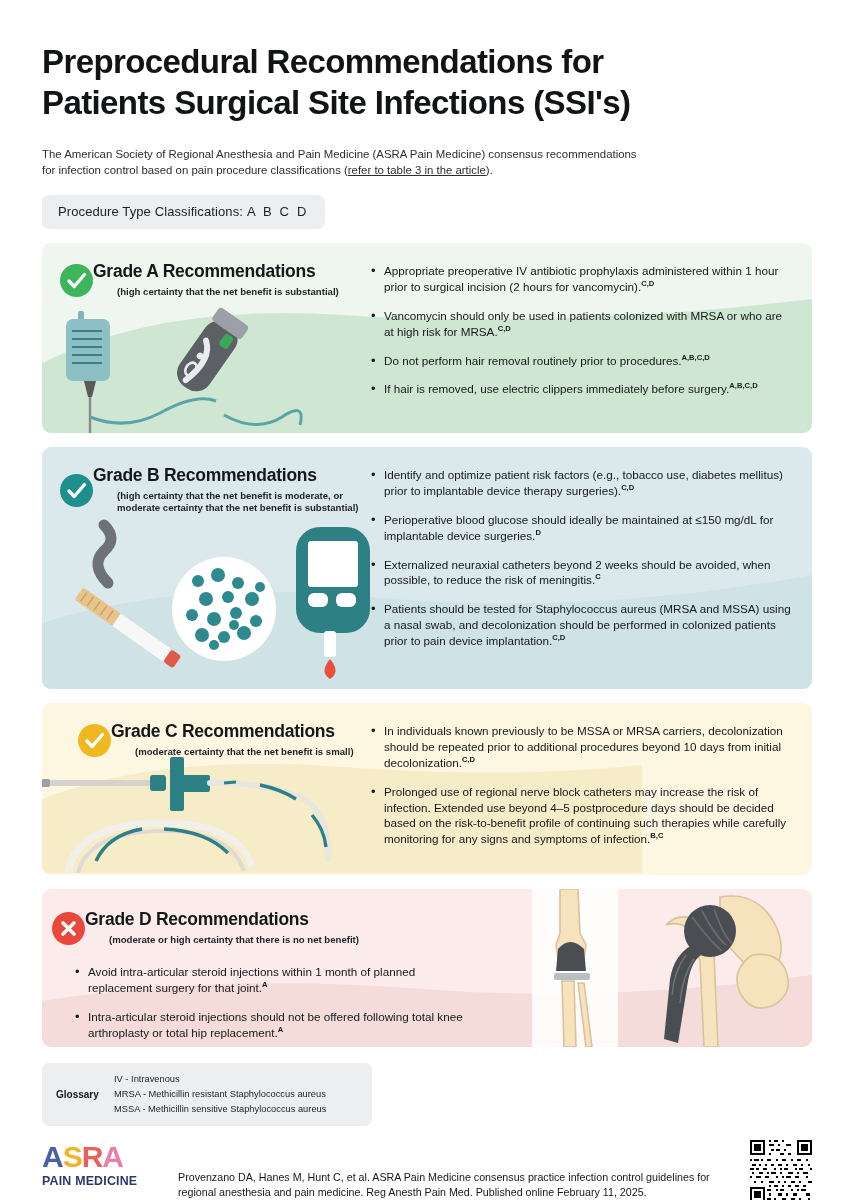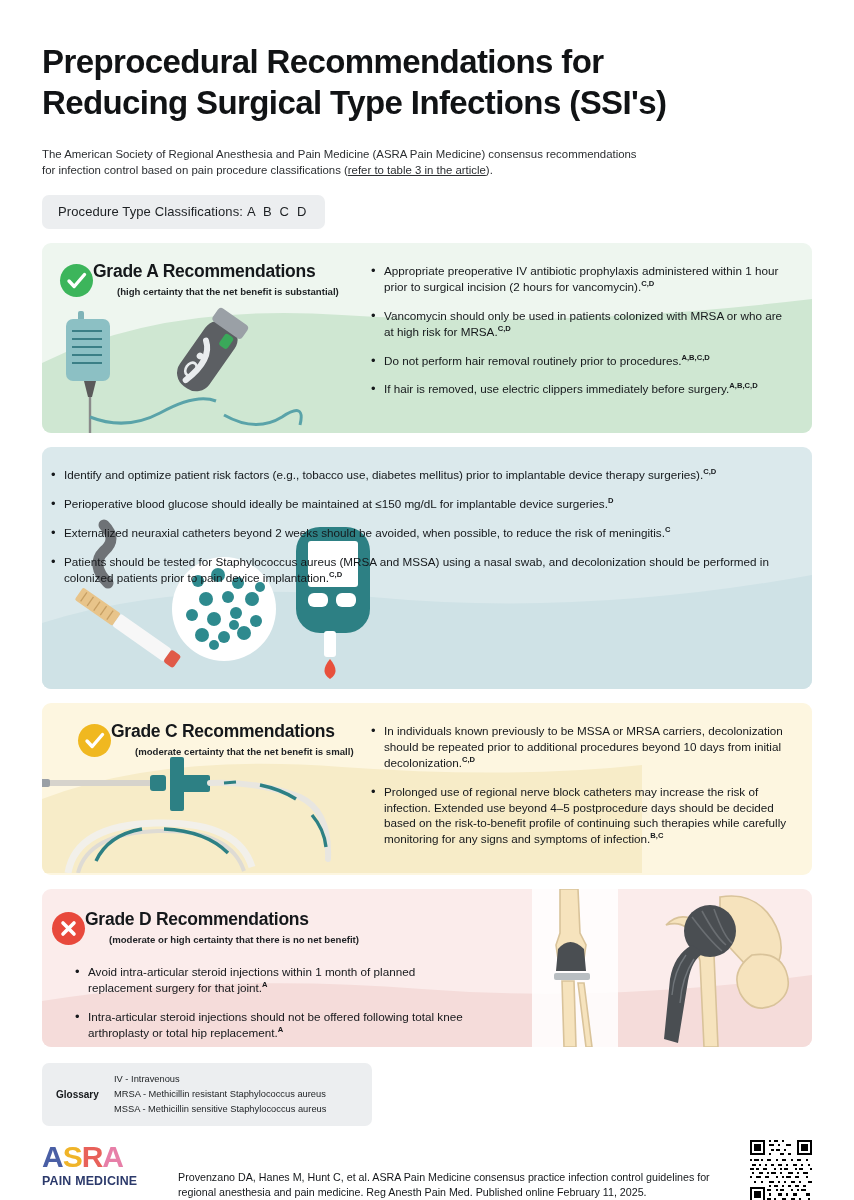--- a/index.html
+++ b/index.html
@@ -127,21 +127,21 @@
   .qr { width: 62px; height: 62px; flex: 0 0 62px; margin-left: 8px; }
 </style>
 </head>
 <body>
 
 <div class="page">
 
   <div>
     <h1 class="title">
       <span>Preprocedural Recommendations for</span><br>
-      <span>Reducing Surgical Type Infections (SSI's)</span>
+      <span>Patients Surgical Site Infections (SSI's)</span>
     </h1>
     <p class="subtitle">
       <span>The American Society of Regional Anesthesia and Pain Medicine (ASRA Pain Medicine) consensus recommendations for infection control based on pain procedure classifications (</span><span class="lnk">refer to table 3 in the article</span><span>).</span>
     </p>
     <div class="pill">
       <span>Procedure Type Classifications:</span><span class="codes">A B C D</span>
     </div>
   </div>
 
   <section class="card card-a" style="height:190px;">
@@ -244,20 +244,33 @@
         <rect x="240" y="18" width="74" height="106" rx="24" fill="#2d8084"></rect>
         <rect x="252" y="32" width="50" height="46" rx="3" fill="#ffffff"></rect>
         <rect x="252" y="84" width="20" height="14" rx="6" fill="#ffffff"></rect>
         <rect x="280" y="84" width="20" height="14" rx="6" fill="#ffffff"></rect>
         <rect x="268" y="122" width="12" height="26" rx="3" fill="#ffffff"></rect>
         <path d="M274 150 q11 13 0 20 q-11 -7 0 -20" fill="#e8503c"></path>
       </g>
     </svg>
 
     <div class="card-inner">
+      <div class="card-left">
+        <div class="head-row">
+          <div class="badge" style="background:#1e8f8c;">
+            <svg viewBox="0 0 33 33">
+              <path d="M9 17 L14.2 22.5 L24.5 10.5" fill="none" stroke="#fff" stroke-width="3.4" stroke-linecap="round" stroke-linejoin="round"></path>
+            </svg>
+          </div>
+          <div>
+            <div class="grade-title">Grade B Recommendations</div>
+            <div class="grade-sub">(high certainty that the net benefit is moderate, or moderate certainty that the net benefit is substantial)</div>
+          </div>
+        </div>
+      </div>
       <div class="card-right">
         <ul class="recs">
           <li><span>Identify and optimize patient risk factors (e.g., tobacco use, diabetes mellitus) prior to implantable device therapy surgeries).</span><sup>C,D</sup></li>
           <li><span>Perioperative blood glucose should ideally be maintained at ≤150 mg/dL for implantable device surgeries.</span><sup>D</sup></li>
           <li><span>Externalized neuraxial catheters beyond 2 weeks should be avoided, when possible, to reduce the risk of meningitis.</span><sup>C</sup></li>
           <li><span>Patients should be tested for Staphylococcus aureus (MRSA and MSSA) using a nasal swab, and decolonization should be performed in colonized patients prior to pain device implantation.</span><sup>C,D</sup></li>
         </ul>
       </div>
     </div>
   </section>

